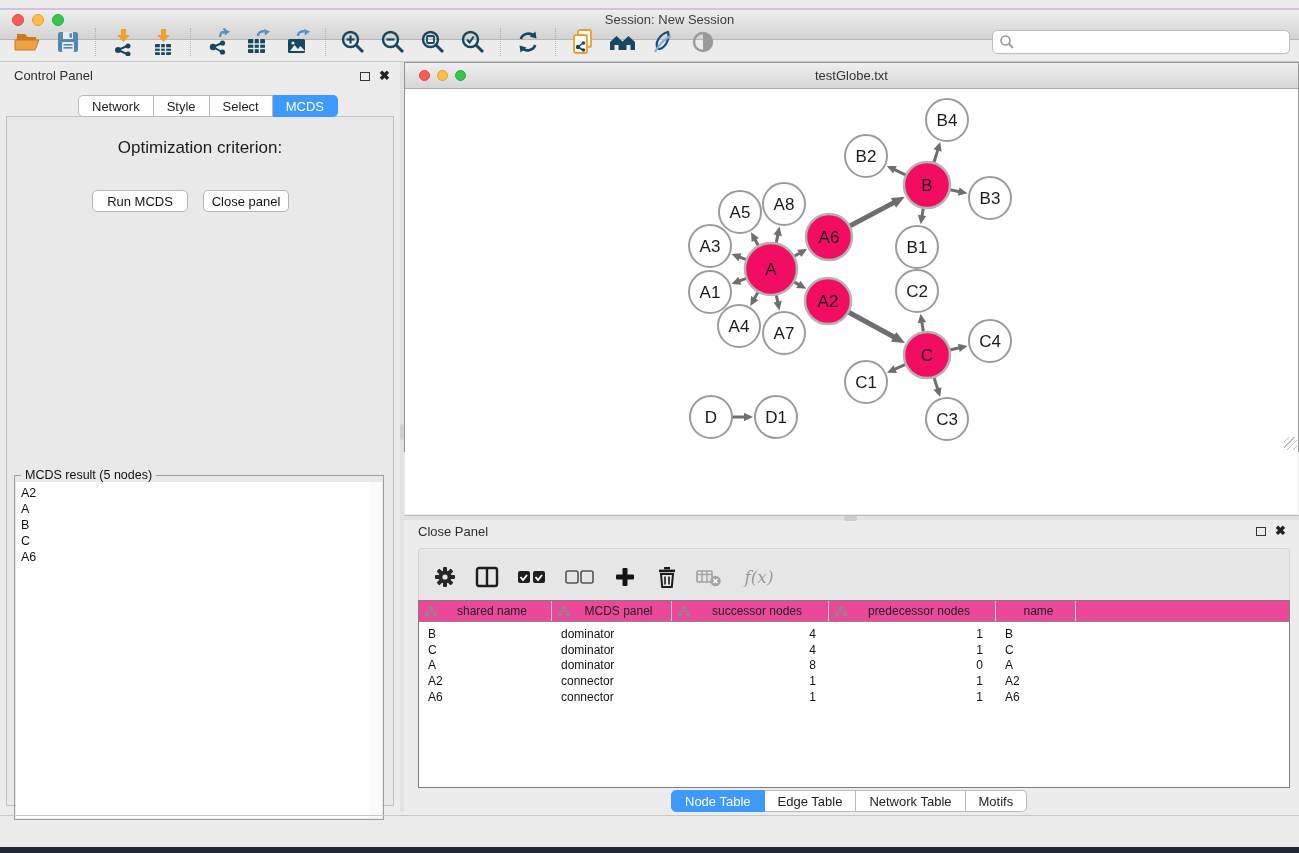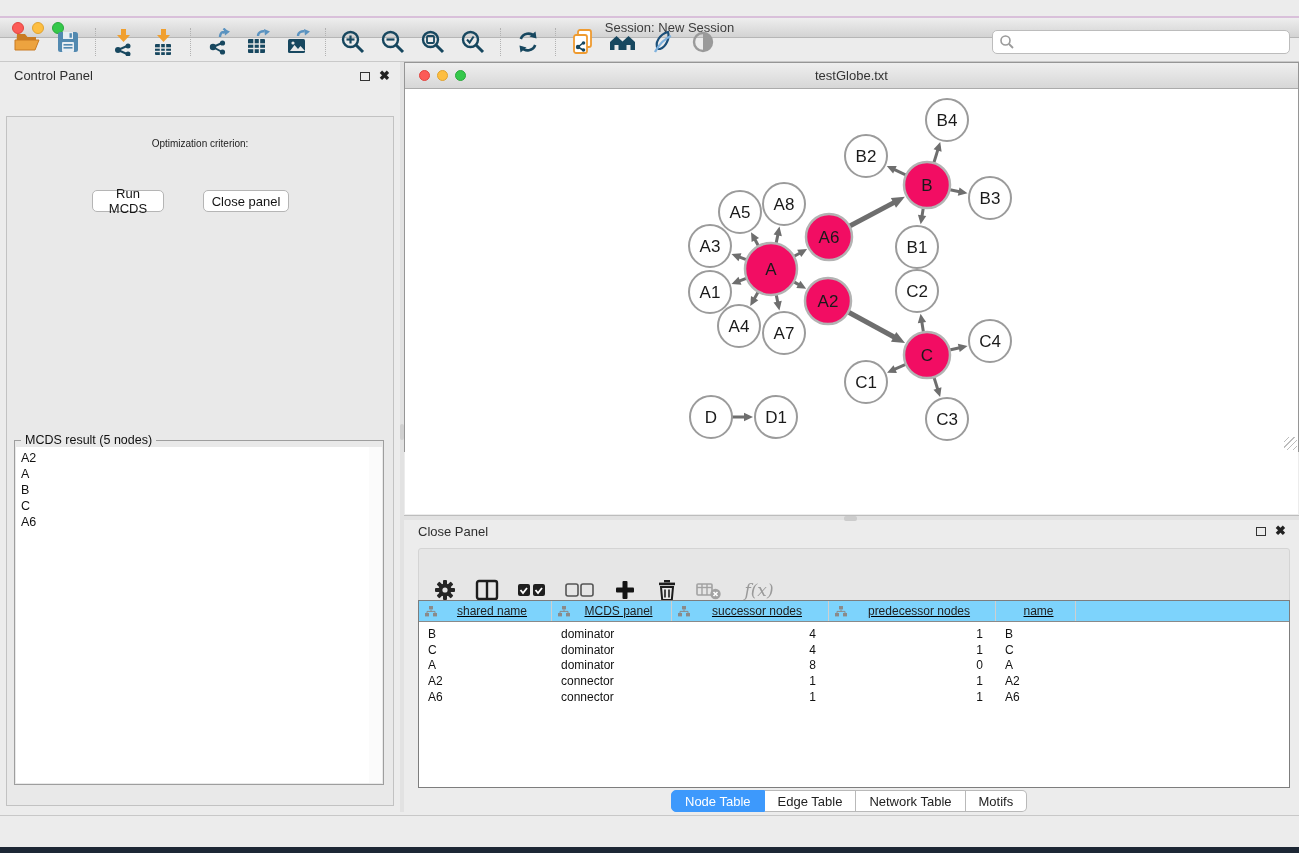--- a/index.html
+++ b/index.html
@@ -1,21 +1,21 @@
 <!DOCTYPE html>
 <html><head>
 <meta charset="utf-8">
 <style>
   * { box-sizing: border-box; }
   html,body { margin:0; padding:0; }
   body { font-family:"Liberation Sans", sans-serif; }
   #app { position:relative; width:1299px; height:853px; background:#ececec; overflow:hidden; }
 
   
-  .titlebar { position:absolute; left:0; top:16px; width:100%; height:22px;
+  .titlebar { position:absolute; left:0; top:8px; width:100%; height:32px;
     background:linear-gradient(#eeeeee,#d3d3d3); border-top:2px solid #d9c0da;
     border-bottom:1px solid #b6b6b6;padding-left:40px; }
   .titlebar .title { text-align:center; font-size:13px; color:#3d3d3d; line-height:19px; }
   .lights { position:absolute; left:12px; top:4px; display:flex; gap:8px; }
   .light { width:12px; height:12px; border-radius:50%; }
   .light.red { background:#fc5b57; border:1px solid #e2443f; }
   .light.yellow { background:#fdbe41; border:1px solid #e0a330; }
   .light.green { background:#34c84a; border:1px solid #2aa83c; }
 
   
@@ -34,32 +34,32 @@
   .close-ic { font-size:13px; font-weight:bold; color:#222; line-height:10px; }
   .cp-body { position:absolute; left:6px; top:116px; width:388px; height:690px;
     background:#e9e9e9; border:1px solid #c2c2c2; }
   .seg { display:flex; }
   .seg .segb { height:22px; background:#fff; border:1px solid #b9b9b9; border-left:none;
     font-size:13px; color:#222; padding:0 13px; display:flex; align-items:center; font-family:inherit; }
   .seg .segb:first-child { border-left:1px solid #b9b9b9; border-radius:5px 0 0 5px; }
   .seg .segb:last-child { border-radius:0 5px 5px 0; }
   .seg .segb.active { background:#3d99fc; border-color:#3d99fc; color:#fff; }
   .cp-tabs { position:absolute; left:78px; top:95px; }
-  .opt-label { position:absolute; left:0; top:138px; width:400px; text-align:center; font-size:10px; color:#1c1c1c; }
+  .opt-label { position:absolute; left:0; top:138px; width:400px; text-align:center; font-size:17px; color:#1c1c1c; }
   .dropdown { position:absolute; left:42px; top:156px; width:316px; height:25px; background:#fff;
     border:1px solid #ababab; border-radius:5px; font-size:13px; color:#111;
     display:flex; align-items:center; padding-left:10px; }
   .dd-step { position:absolute; right:0; top:-1px; width:22px; height:25px; border-radius:0 5px 5px 0;
     background:linear-gradient(#6db2fd,#2f7df6); display:flex; flex-direction:column;
     align-items:center; justify-content:center; gap:2px; }
   .chev-up { width:0; height:0; border-left:4px solid transparent; border-right:4px solid transparent; border-bottom:5px solid #fff; }
   .chev-dn { width:0; height:0; border-left:4px solid transparent; border-right:4px solid transparent; border-top:5px solid #fff; }
   .btn { position:absolute; height:22px; background:#fff; border:1px solid #b5b5b5; border-radius:5px;
     font-size:13px; color:#141414; font-family:inherit; display:flex; align-items:center; justify-content:center; }
-  .fieldset { position:absolute; left:14px; top:440px; width:370px; height:345px; border:1px solid #9e9e9e;text-decoration:underline; }
+  .fieldset { position:absolute; left:14px; top:475px; width:370px; height:345px; border:1px solid #9e9e9e;text-decoration:underline; }
   .fieldset .legend { position:absolute; left:6px; top:-8px; background:#e9e9e9; padding:0 4px;
     font-size:12.5px; color:#111; }
   .mcds-list { position:absolute; left:1px; top:6px; width:354px; height:336px; background:#fff;
     border-right:1px solid #d9d9d9; overflow:hidden; padding-top:3px; }
   .mcds-scroll { position:absolute; right:1px; top:6px; width:13px; height:336px; background:#fbfbfb; }
   .mcds-item { font-size:12.5px; color:#111; line-height:16px; padding-left:5px; }
 
   
   .vdivider { position:absolute; left:400px; top:62px; width:4px; height:750px; background:#e2e2e2; }
   .vgrip { position:absolute; left:400px; top:424px; width:4px; height:16px; background:#cfcfcf; border-radius:2px; }
@@ -74,26 +74,26 @@
   .net-titlebar .title { text-align:center; font-size:13px; color:#333; line-height:25px; }
   .net-lights { position:absolute; left:14px; top:7px; display:flex; gap:7px; }
   .net-canvas { position:absolute; left:0; top:26px; width:893px; height:425px; background:#fff; }
   .resize-grip { position:absolute; right:1px; bottom:1px; width:13px; height:13px;
     background:repeating-linear-gradient(135deg, transparent 0 3px, #bdbdbd 3px 4px); }
 
   
   .tp-header { position:absolute; left:418px; top:524px; font-size:13px; color:#2e2e2e; }
   .tp-toolbar { position:absolute; left:418px; top:548px; width:872px; height:58px;
     background:#e6e6e6; border:1px solid #d4d4d4; border-radius:3px;
-    display:flex; align-items:flex-end; gap:14px; padding-left:12px; }
+    display:flex; align-items:center; gap:14px; padding-left:12px; }
   .tp-btn { width:28px; height:30px; display:flex; align-items:center; justify-content:center; }
   .fx { font-family:"DejaVu Serif", serif; font-style:italic; font-size:17px; color:#9a9a9a; }
   .ntable { position:absolute; left:418px; top:600px; width:872px; height:188px;
     background:#fff; border:1px solid #7d7d7d; }
-  .thead { display:flex; height:21px; background:#7dd3fc; border-bottom:1px solid #8a8a8a;text-decoration:underline; }
+  .thead { display:flex; height:21px; background:#ec4899; border-bottom:1px solid #8a8a8a; }
   .thcell { display:flex; align-items:center; font-size:12px; color:#222; border-right:1px solid #cfcfcf;
     padding-left:6px; gap:6px; }
   .thcell .lbl { flex:1; text-align:center; padding-right:10px; }
   .thcell.noic .lbl { padding-right:0; }
   .trow { display:flex; height:15.8px; align-items:center; font-size:12px; color:#111; }
   .tcell { overflow:hidden; white-space:nowrap; }
   .tcell.num { text-align:right; padding-right:13px; }
   .tcell.txt { padding-left:9px; }
   .tp-tabs { position:absolute; left:671px; top:790px; }
 
@@ -278,22 +278,28 @@
       <input type="text" placeholder="" style="">
     </div>
   </div>
 
   <div class="cp-header">Control Panel</div>
   <div class="panel-ctl" style="left:360px; top:71px;">
     <div class="float-ic"></div>
     <div class="close-ic">✖</div>
   </div>
   <div class="cp-body"></div>
+  <div class="seg cp-tabs">
+    <button class="segb">Network</button>
+    <button class="segb">Style</button>
+    <button class="segb">Select</button>
+    <button class="segb active">MCDS</button>
+  </div>
   <div class="opt-label">Optimization criterion:</div>
-  <button class="btn" style="left:92px; top:190px; width:72px;">Run MCDS</button>
+  <button class="btn" style="left:92px; top:190px; width:96px;">Run MCDS</button>
   <button class="btn" style="left:203px; top:190px; width:86px;">Close panel</button>
 
   <div class="fieldset">
     <div class="legend">MCDS result (5 nodes)</div>
     <div class="mcds-list">
         <div class="mcds-item">A2</div>
         <div class="mcds-item">A</div>
         <div class="mcds-item">B</div>
         <div class="mcds-item">C</div>
         <div class="mcds-item">A6</div>

